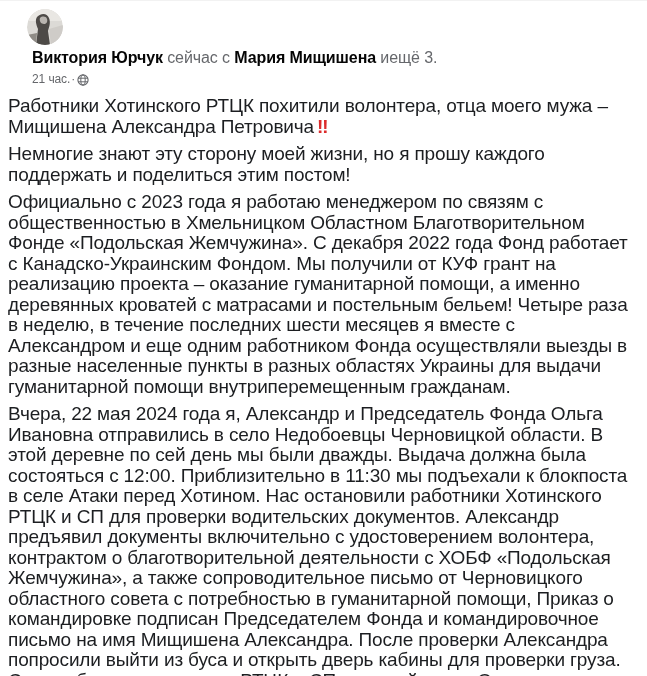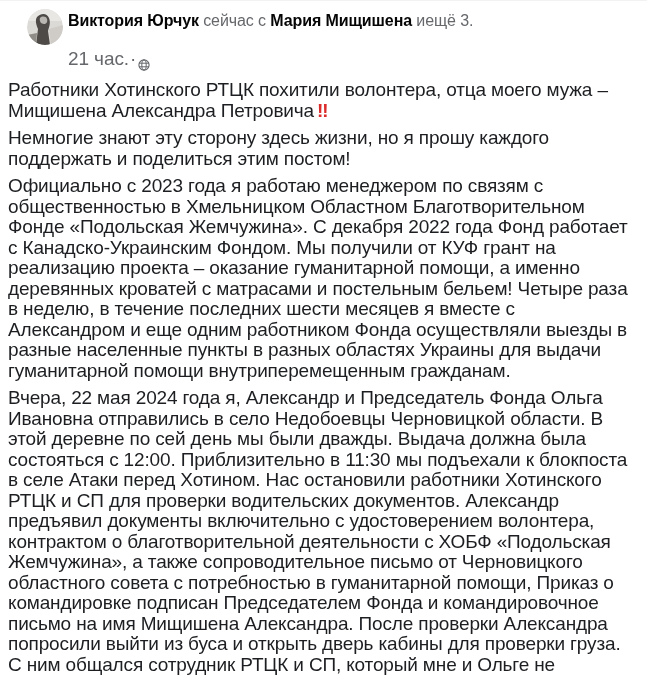--- a/index.html
+++ b/index.html
@@ -13,20 +13,21 @@
     height: 676px;
     background: #ffffff;
     overflow: hidden;
     border-top: 1px solid #f2f2f2;
   }
   
   .post-header {
     display: flex;
     align-items: flex-start;
     padding: 7px 16px 3px 27px;
+    flex-direction: column;
   }
   .avatar-wrap {
     flex: 0 0 auto;
     width: 36px;
     height: 36px;
     border-radius: 50%;
     overflow: hidden;
     cursor: pointer;
     margin-top: 1px;
   }
@@ -45,22 +46,22 @@
     color: #050505;
     cursor: pointer;
   }
   .name-line .muted {
     color: #65676b;
     font-weight: normal;
   }
   .meta-line {
     display: flex;
     align-items: center;
-    margin-top: 18px;
-    font-size: 19px;
+    margin-top: 5px;
+    font-size: 12px;
     color: #65676b;
     letter-spacing: -0.1px;
   }
   .meta-line .sep {
     margin: 0 2px 0 1px;
   }
   .globe {
     display: inline-block;
     width: 12px;
     height: 12px;
@@ -123,18 +124,18 @@
             <line x1="1" y1="4.2" x2="11" y2="4.2" stroke="#65676b" stroke-width="1"></line>
             <line x1="1" y1="7.8" x2="11" y2="7.8" stroke="#65676b" stroke-width="1"></line>
           </svg>
         </span>
       </div>
     </div>
   </div>
 
   <div class="post-body">
     <p><span>Работники Хотинского РТЦК похитили волонтера, отца моего мужа – Мищишена Александра Петровича</span><span class="emoji-red">‼</span></p>
-    <p>Немногие знают эту сторону здесь жизни, но я прошу каждого поддержать и поделиться этим постом!</p>
+    <p>Немногие знают эту сторону моей жизни, но я прошу каждого поддержать и поделиться этим постом!</p>
     <p>Официально с 2023 года я работаю менеджером по связям с общественностью в Хмельницком Областном Благотворительном Фонде «Подольская Жемчужина». С декабря 2022 года Фонд работает с Канадско-Украинским Фондом. Мы получили от КУФ грант на реализацию проекта – оказание гуманитарной помощи, а именно деревянных кроватей с матрасами и постельным бельем! Четыре раза в неделю, в течение последних шести месяцев я вместе с Александром и еще одним работником Фонда осуществляли выезды в разные населенные пункты в разных областях Украины для выдачи гуманитарной помощи внутриперемещенным гражданам.</p>
     <p>Вчера, 22 мая 2024 года я, Александр и Председатель Фонда Ольга Ивановна отправились в село Недобоевцы Черновицкой области. В этой деревне по сей день мы были дважды. Выдача должна была состояться с 12:00. Приблизительно в 11:30 мы подъехали к блокпоста в селе Атаки перед Хотином. Нас остановили работники Хотинского РТЦК и СП для проверки водительских документов. Александр предъявил документы включительно с удостоверением волонтера, контрактом о благотворительной деятельности с ХОБФ «Подольская Жемчужина», а также сопроводительное письмо от Черновицкого областного совета с потребностью в гуманитарной помощи, Приказ о командировке подписан Председателем Фонда и командировочное письмо на имя Мищишена Александра. После проверки Александра попросили выйти из буса и открыть дверь кабины для проверки груза. С ним общался сотрудник РТЦК и СП, который мне и Ольге не представился лично, поэтому я слышала только обращение «Саня». Господин «Саня» отводил Александра в сторону всякий раз, когда я пыталась подойти. Он спрашивал о гуманитарной помощи, которую мы везли. Мы объяснили, что это помощь для внутренне перемещенных женщин и детей, потерявших дом и все, что у них было. Вышеуказанный «Саня» с насмешкой отозвался о нашей деятельности и негативно об ВПЛ, назвав их теми, кто «свалил с Востока, чтобы сейчас здесь бежать».</p>
   </div>
 
 </div>
 
 </body></html>

